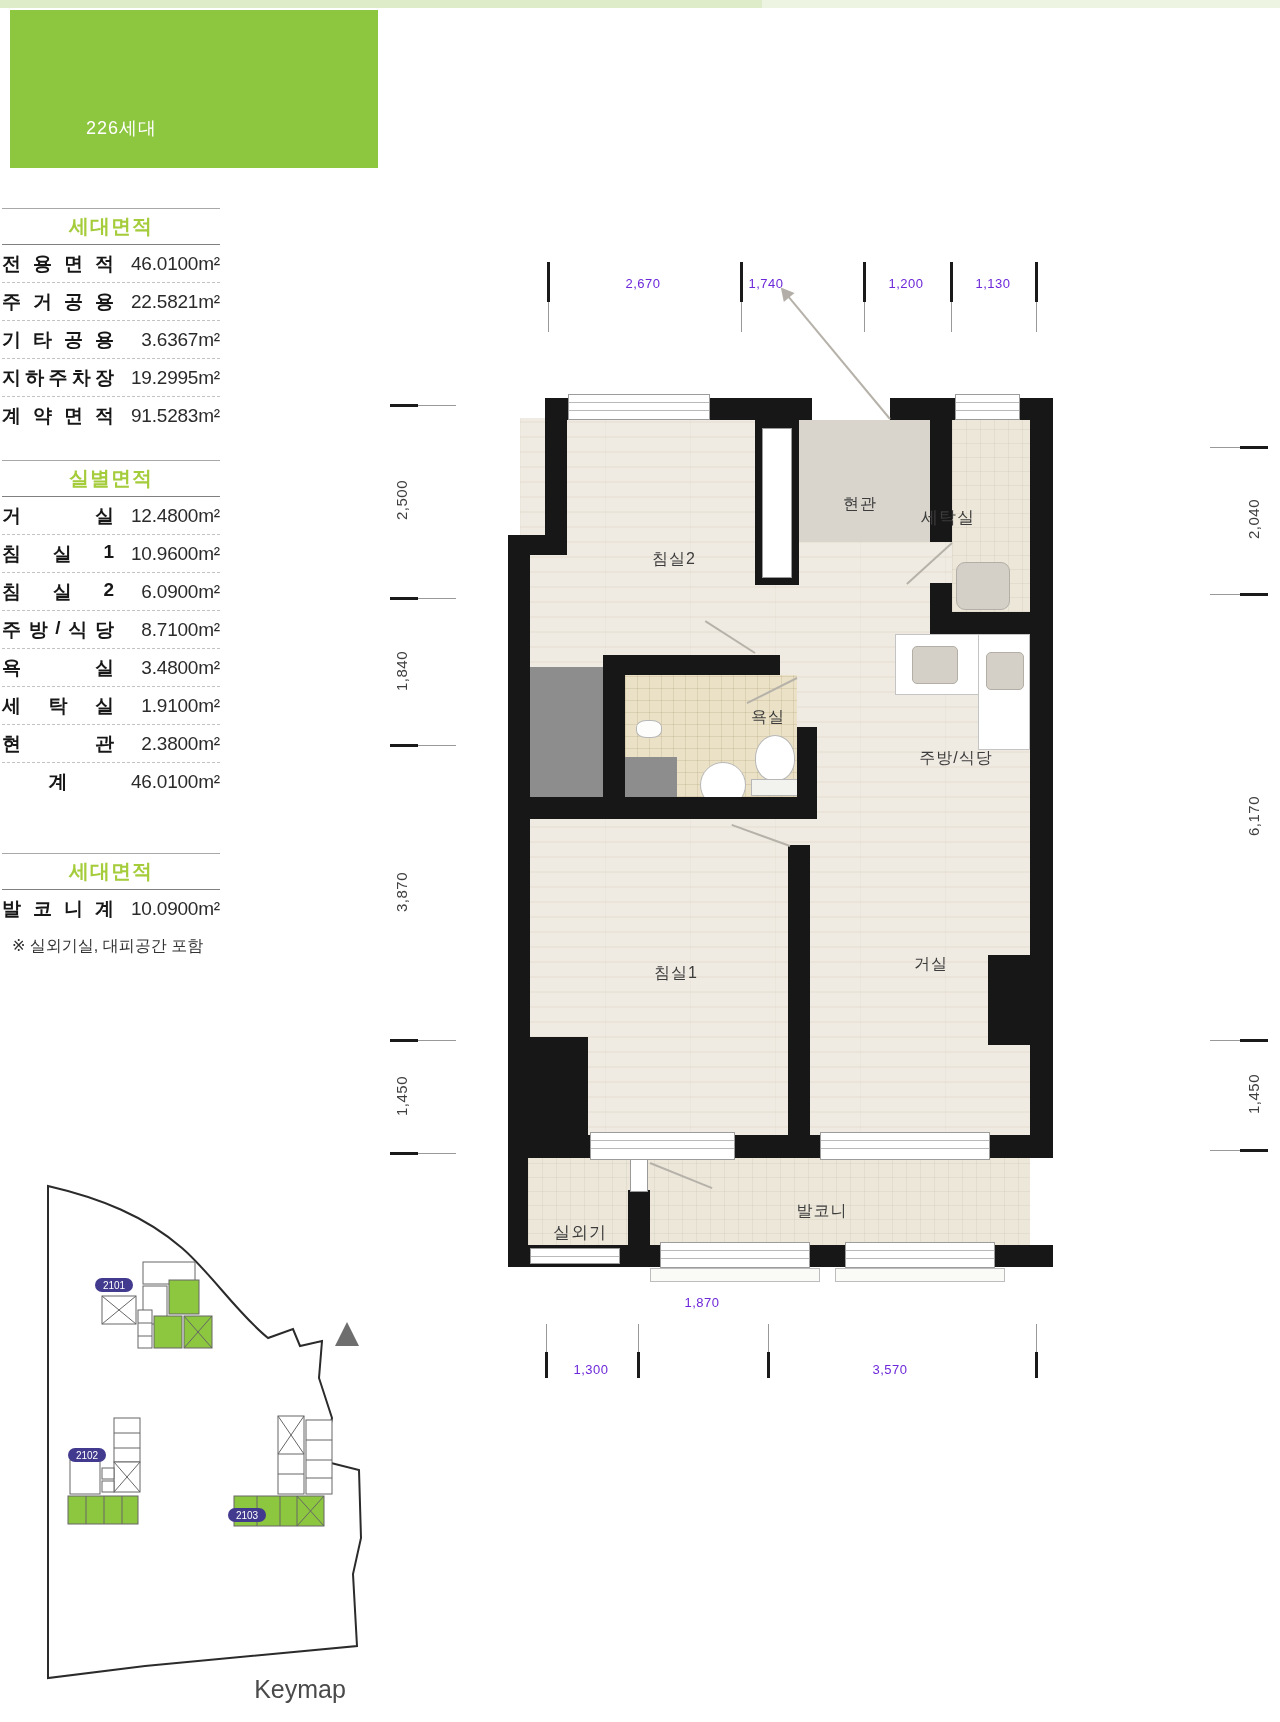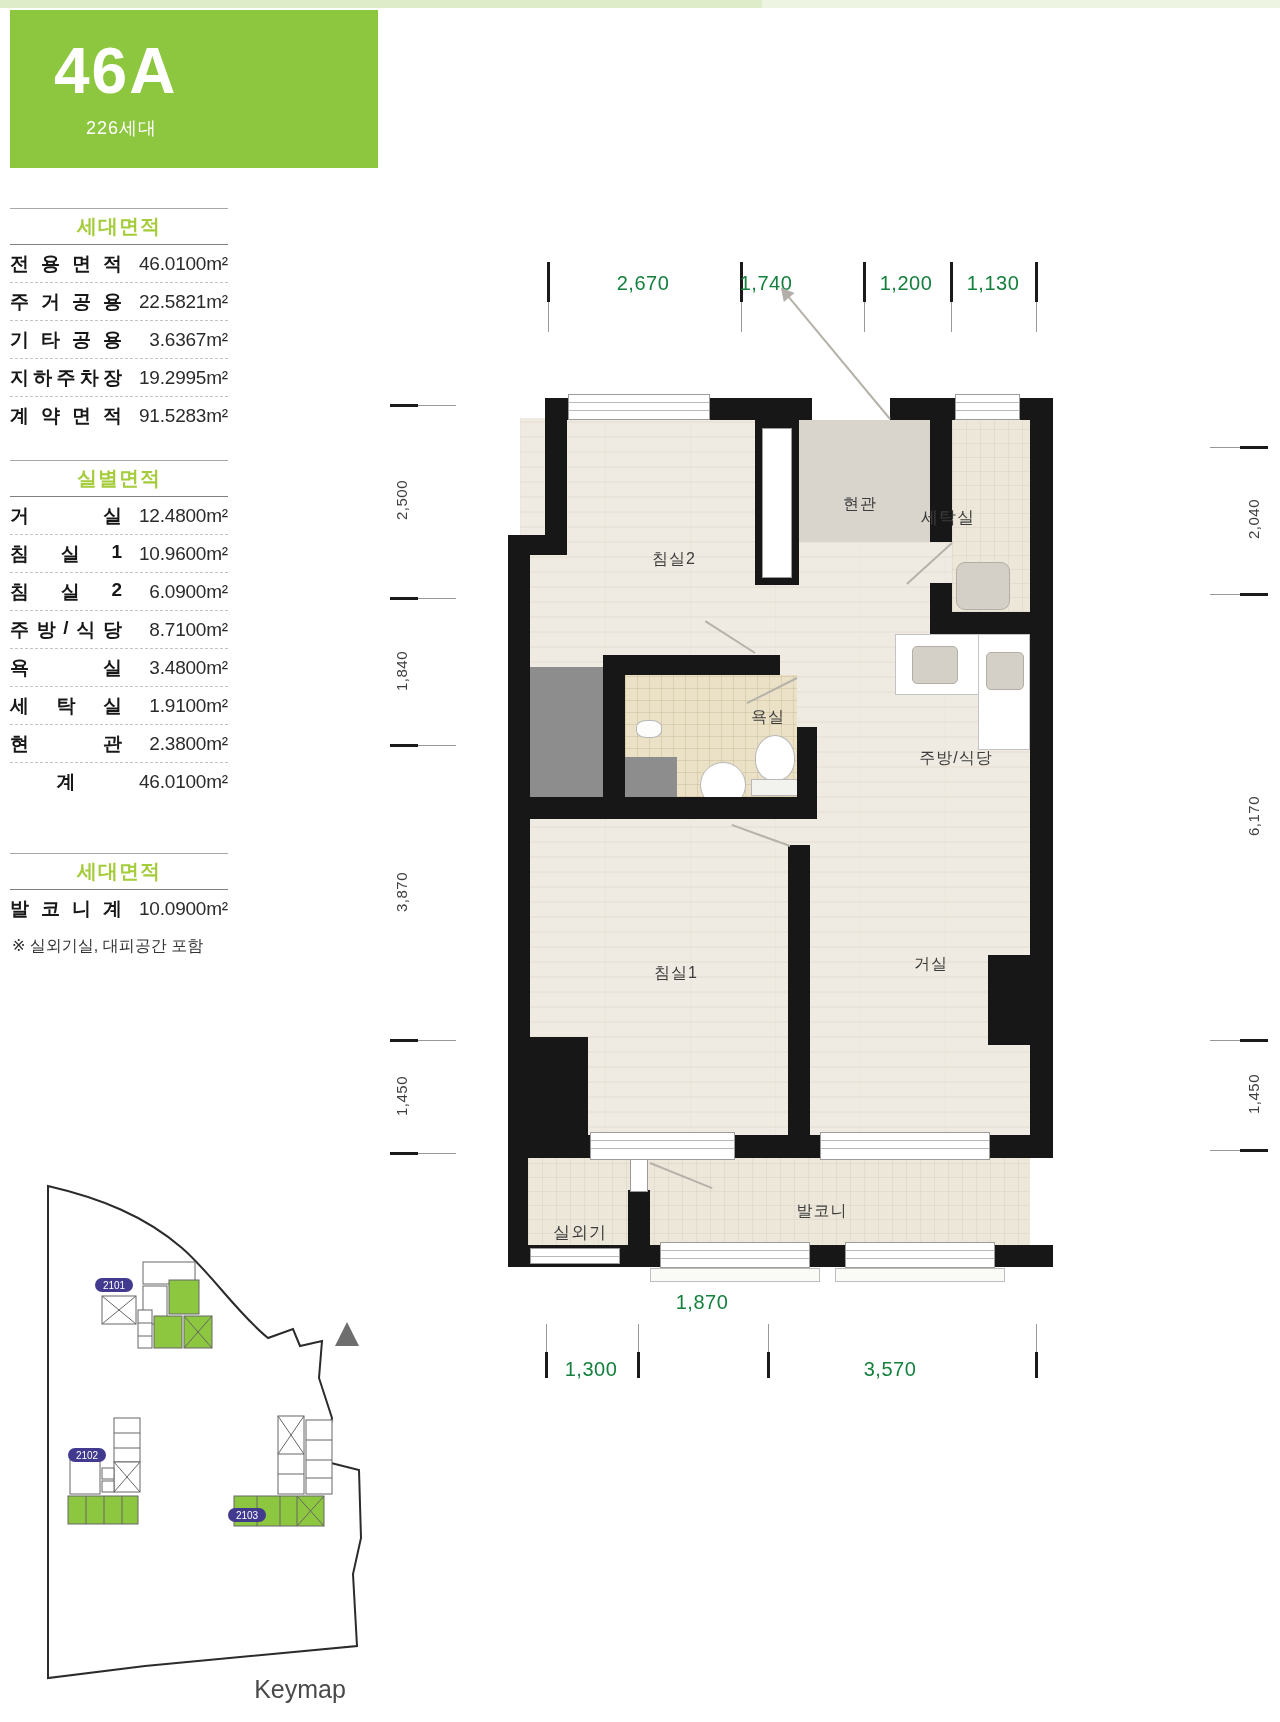--- a/index.html
+++ b/index.html
@@ -7,38 +7,38 @@
   .canvas{position:relative;width:1280px;height:1722px;background:#fff;overflow:hidden}
 
   
   .topstrip1{position:absolute;left:0;top:0;width:762px;height:8px;background:#dfecca}
   .topstrip2{position:absolute;left:762px;top:0;width:518px;height:8px;background:#eef4e2}
   .hdr{position:absolute;left:10px;top:10px;width:368px;height:158px;background:#8dc63f}
   .hdr .code{position:absolute;left:44px;top:24px;font-size:64px;font-weight:700;color:#fff;letter-spacing:2px}
   .hdr .cnt{position:absolute;left:76px;top:106px;font-size:18px;color:#fff;letter-spacing:1px}
 
   
-  .atable{position:absolute;left:10px;width:218px;border-top:1px solid #a8a8a8}
+  .atable{position:absolute;left:2px;width:218px;border-top:1px solid #a8a8a8}
   .t-title{font-size:20px;font-weight:700;color:#a5cc3b;text-align:center;line-height:35px;height:35px;border-bottom:1px solid #808080;letter-spacing:1px}
   .t-row{display:flex;align-items:center;height:37px;border-bottom:1px dashed #c3c3c3}
   .t-row:last-child{border-bottom:none}
   .jlabel{display:flex;justify-content:space-between;width:112px;font-size:19px;font-weight:700;color:#171717}
   .rv{flex:1;text-align:right;font-size:19px;color:#2b2b2b;letter-spacing:-0.2px}
   .pnote{position:absolute;left:12px;top:936px;font-size:16px;color:#333}
 
   
   .tkt{position:absolute;width:3px;height:40px;background:#1a1a1a}
   .tkt::after{content:"";position:absolute;top:40px;left:1px;width:1px;height:30px;background:#999}
   .tkb{position:absolute;width:3px;height:26px;background:#1a1a1a}
   .tkb::after{content:"";position:absolute;top:-28px;left:1px;width:1px;height:28px;background:#999}
   .tkl{position:absolute;width:28px;height:3px;background:#1a1a1a}
   .tkl::after{content:"";position:absolute;left:28px;top:1px;width:38px;height:1px;background:#999}
   .tkr{position:absolute;width:28px;height:3px;background:#1a1a1a}
   .tkr::after{content:"";position:absolute;left:-30px;top:1px;width:30px;height:1px;background:#999}
-  .dimh{position:absolute;transform:translate(-50%,-50%);font-size:20px;color:#15803d;letter-spacing:.5px}
+  .dimh{position:absolute;transform:translate(-50%,-50%);font-size:13px;color:#6d28d9;letter-spacing:.5px}
   .dimv{position:absolute;transform:translate(-50%,-50%) rotate(-90deg);font-size:15px;color:#3f3f3f;white-space:nowrap;letter-spacing:.5px}
 
   
   .plan{position:absolute;left:500px;top:390px;width:570px;height:900px;overflow:visible}
   .w{position:absolute;background:#171717;z-index:3}
   .floor{position:absolute;z-index:1}
   .wood{background-color:#f0ebe2;background-image:repeating-linear-gradient(0deg,rgba(150,130,100,.07) 0 2px,transparent 2px 15px),repeating-linear-gradient(90deg,rgba(150,130,100,.05) 0 1px,transparent 1px 85px)}
   .btile{background-color:#ede7d9;background-image:repeating-linear-gradient(0deg,rgba(0,0,0,.045) 0 1px,transparent 1px 14px),repeating-linear-gradient(90deg,rgba(0,0,0,.045) 0 1px,transparent 1px 14px)}
   .bathtile{background-color:#eae1c6;background-image:repeating-linear-gradient(0deg,rgba(140,120,70,.16) 0 1px,transparent 1px 12px),repeating-linear-gradient(90deg,rgba(140,120,70,.16) 0 1px,transparent 1px 12px)}
   .entrytile{background:#d9d5cd}
@@ -59,21 +59,20 @@
 </style>
 </head>
 <body>
 
 <div class="canvas">
 
   <div class="topstrip1"></div>
   <div class="topstrip2"></div>
 
   <div class="hdr">
-    <div class="code">46A</div>
     <div class="cnt">226세대</div>
   </div>
 
   <div class="atable" style="top:208px">
     <div class="t-title">세대면적</div>
     <div>
 
         <div class="t-row">
           <div class="jlabel">
             <span>전</span>

